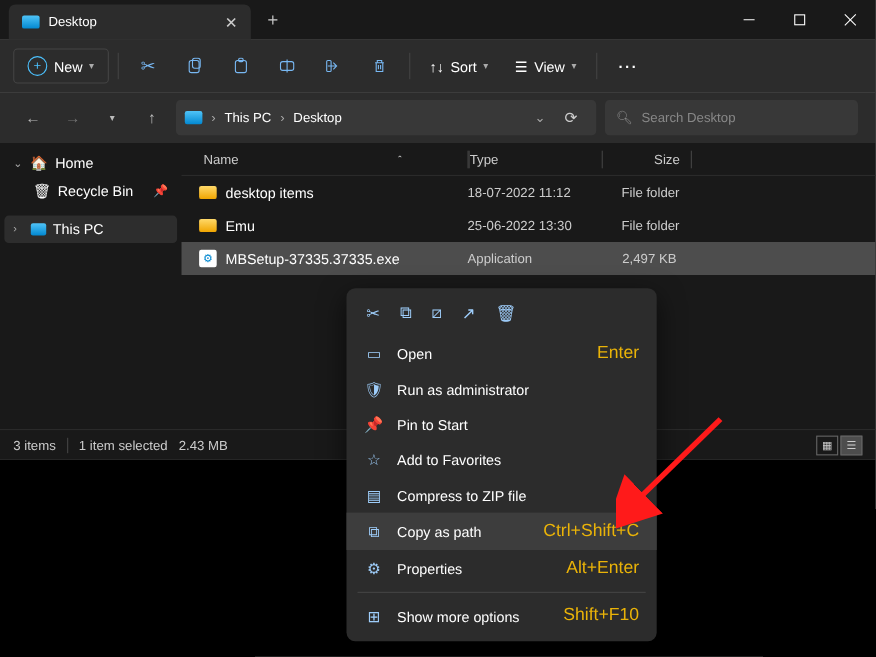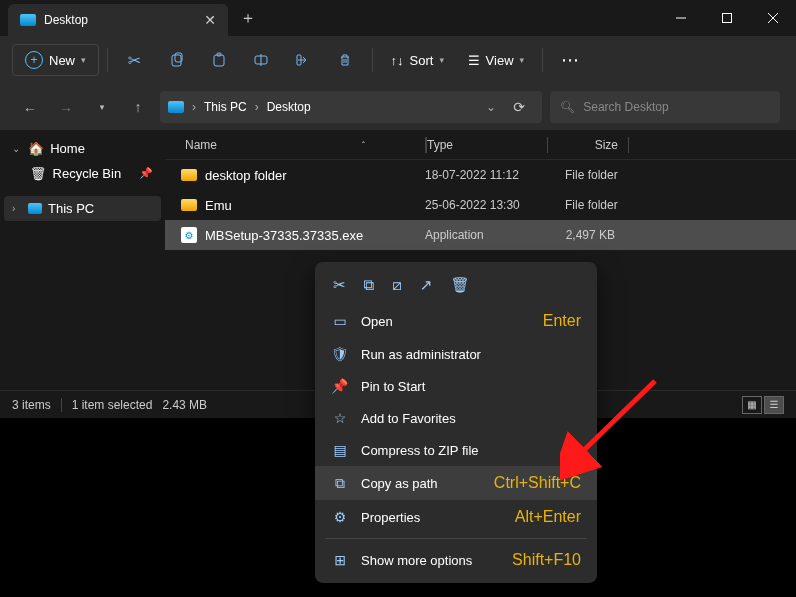--- a/index.html
+++ b/index.html
@@ -200,21 +200,21 @@
         <div class="col-sep"></div>
         <div class="col-type">Type</div>
         <div class="col-sep"></div>
         <div class="col-size">Size</div>
         <div class="col-sep"></div>
       </div>
       <div class="rows">
         <div class="row">
           <div class="rname">
               <span class="folder-icon"></span>
-              <span>desktop folder</span>
+              <span>desktop items</span>
             </div>
           <div class="rdate">18-07-2022 11:12</div>
           <div class="rtype">File folder</div>
           <div class="rsize"></div>
         </div>
         <div class="row">
           <div class="rname">
               <span class="folder-icon"></span>
               <span>Emu</span>
             </div>

